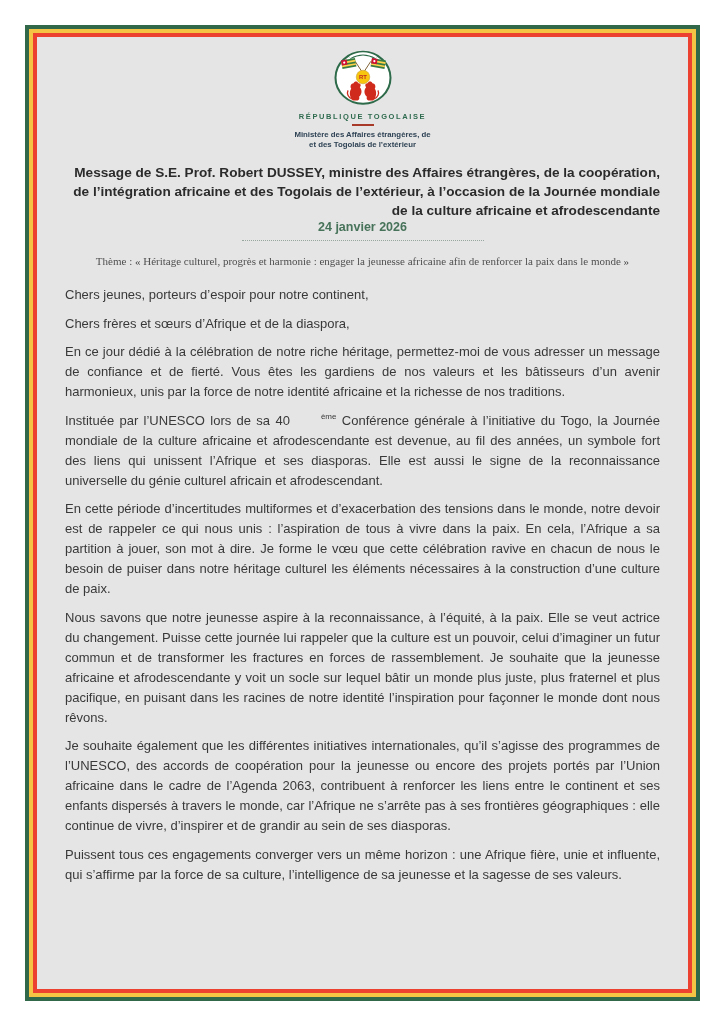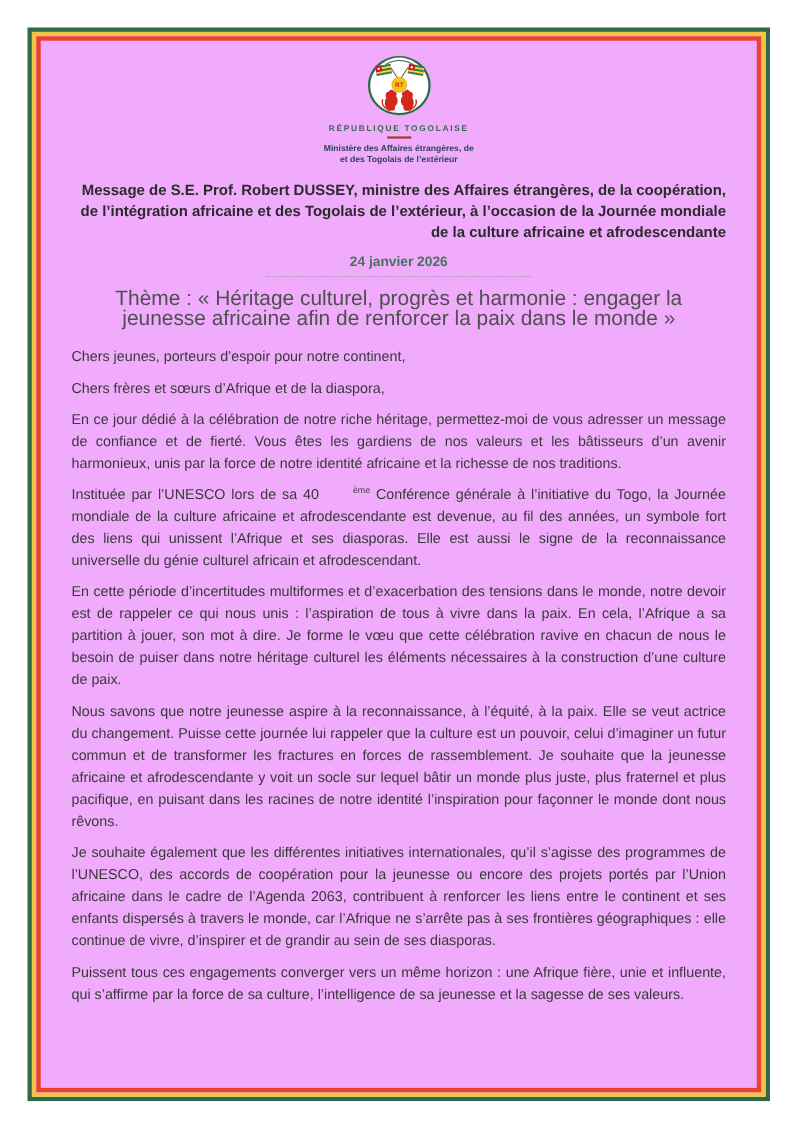--- a/index.html
+++ b/index.html
@@ -6,48 +6,48 @@
   html,body { background:#ffffff; }
   body {
     width:724px; height:1024px; position:relative; overflow:hidden;
     font-family:"Liberation Sans","DejaVu Sans",sans-serif;
   }
   .frame-green {
     position:absolute; left:25px; top:25px; right:24px; bottom:23px;
     border:4px solid #31684a;
   }
   .frame-yellow { height:100%; border:4px solid #f6c445; }
-  .frame-red { height:100%; border:4px solid #ec4130; background:#f0abfc; }
+  .frame-red { height:100%; border:4px solid #ec4130; background:#e5e5e5; }
   .content { height:100%; padding:7px 28px 0; overflow:hidden; }
 
   .header { text-align:center; }
   .coa { display:block; margin:0 auto; width:82px; height:66px; }
   .republic {
     margin-top:2px; font-size:7.5px; font-weight:bold; letter-spacing:1.6px;
     color:#2f6b4f;
   }
   .header-divider {
     width:22px; height:2px; background:#a83a2a; margin:3px auto 4px;
   }
   .ministry { font-size:7.8px; line-height:9.6px; font-weight:600; color:#2f4355; }
 
   .title {
     margin:14px auto 0; font-size:13.6px; font-weight:bold; line-height:19px;
     color:#2b2b2b; text-align:right; max-width:600px;
   }
   .date {
-    margin-top:11px; text-align:center; font-size:12.5px; font-weight:bold;
+    text-align:center; font-size:12.5px; font-weight:bold;
     color:#47735a;
   }
   .dotted {
     width:242px; margin:6px auto 0; border-bottom:1px dotted #98a6a0; height:1px;
   }
   .theme {
-    margin:11px auto 4px; font-size:19px; line-height:18px; color:#4f4f4f;
-    text-align:center; max-width:560px;
+    margin:11px auto 4px; font-size:11px; line-height:18px; color:#4f4f4f;
+    text-align:center; max-width:560px;font-family:Liberation Serif, serif;
   }
 
   .bodytext { margin-top:15px; color:#393939; font-size:13px; }
   .bodytext p { line-height:20px; margin-bottom:8.5px; text-align:justify; }
   .bodytext p.plain { text-align:left; }
   .bodytext sup { font-size:8px; vertical-align:super; line-height:0;padding-left:31px; }
 </style>
 </head>
 <body>
 

